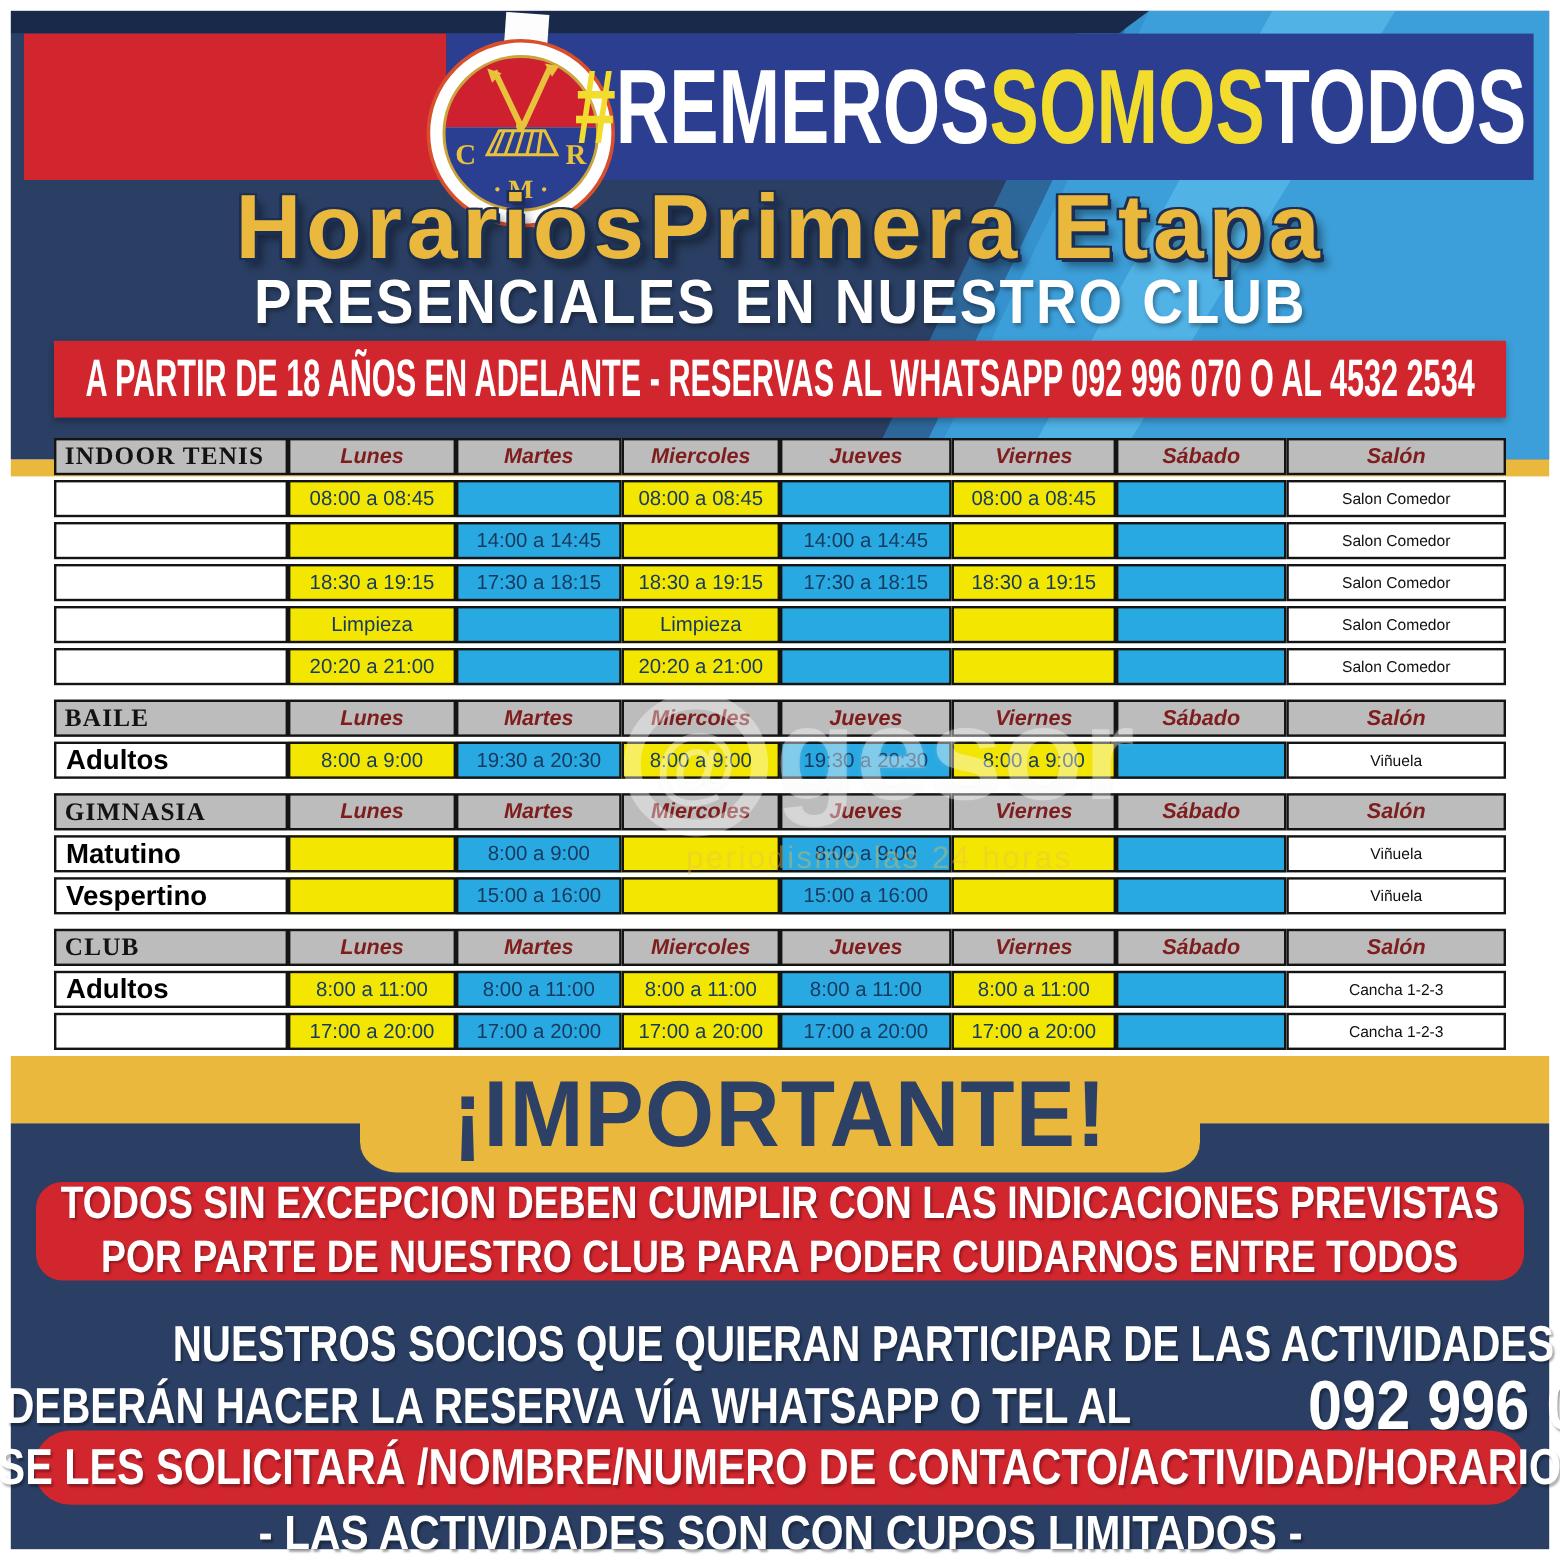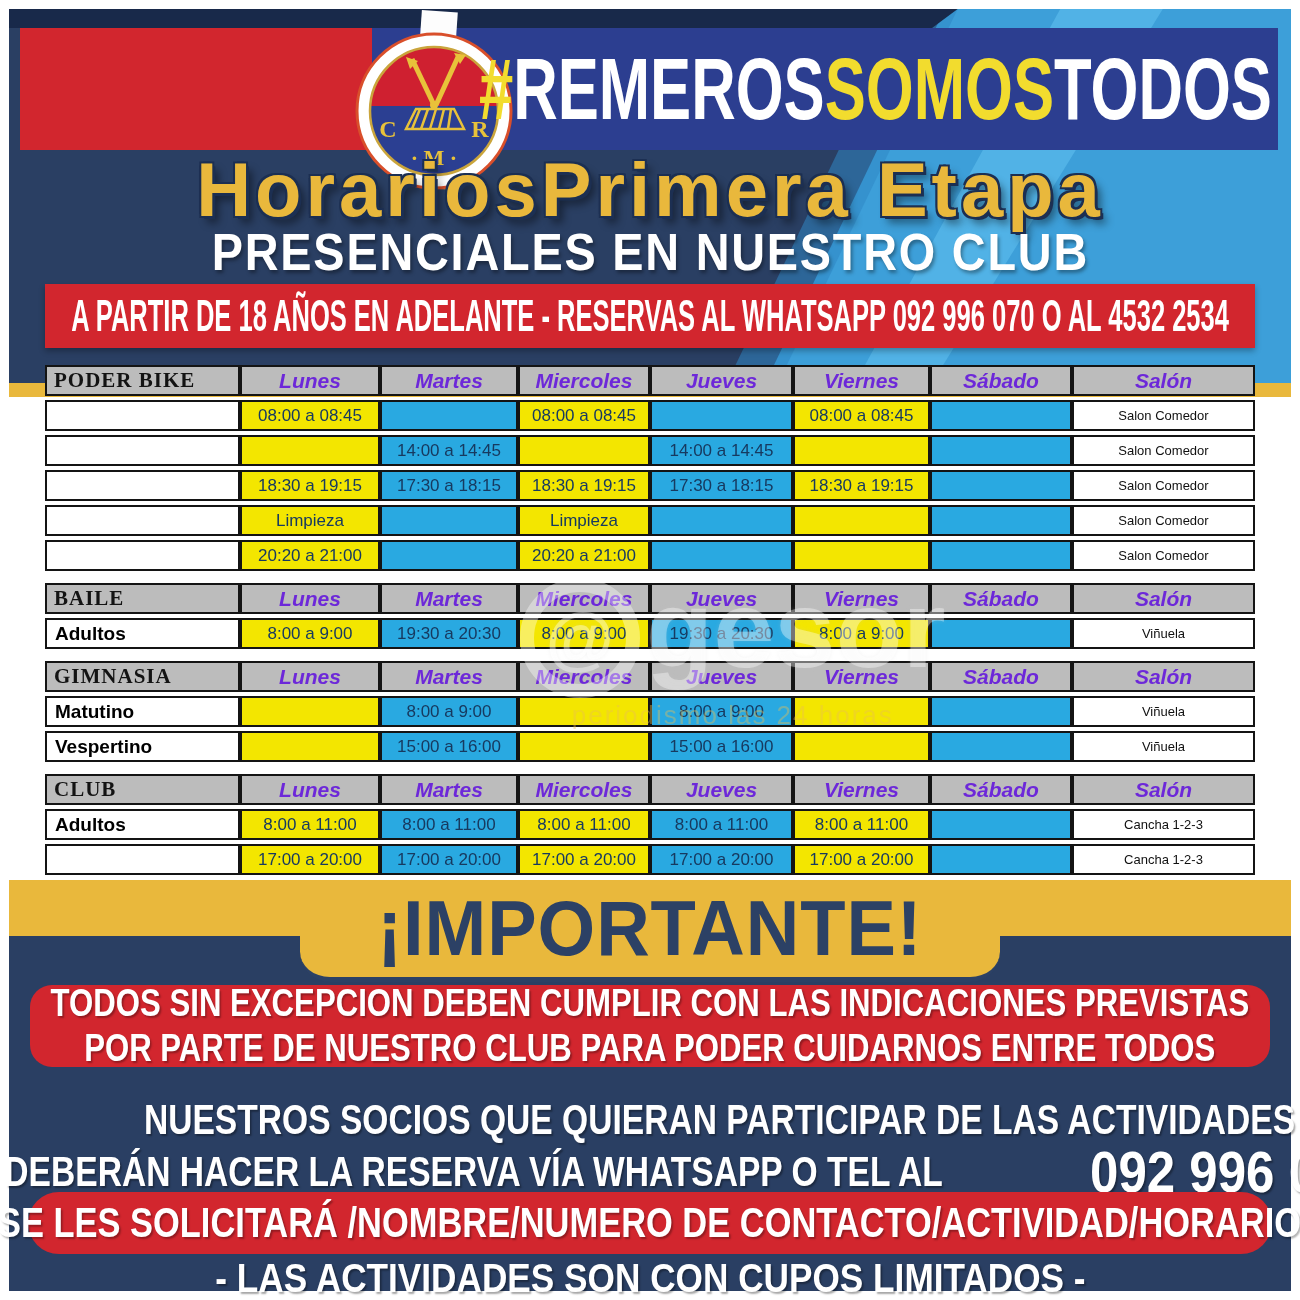--- a/index.html
+++ b/index.html
@@ -38,22 +38,22 @@
   .tables-wrap{position:absolute;left:45px;top:365px;width:1210px;z-index:3;}
   .sch-table{margin-bottom:12px;}
   .sch-row{display:grid;grid-template-columns:195px 140px 138px 132px 143px 137px 142px 183px;height:31px;margin-bottom:4px;}
   .sch-cell{border:2px solid #141414;display:flex;align-items:center;justify-content:center;box-sizing:border-box;overflow:hidden;}
   .cell-gray{background:var(--header-gray,#bcbcbc);}
   .cell-white{background:#ffffff;}
   .cell-yellow{background:var(--cell-yellow,#f3e600);}
   .cell-blue{background:var(--cell-blue,#29a9e1);}
   .name-cell{justify-content:flex-start;padding-left:7px;font-family:"Liberation Serif",serif;font-weight:bold;
              font-size:21px;letter-spacing:1px;color:#131313;transform-origin:left center;}
-  .day-h{font-style:italic;font-weight:bold;font-size:21px;color:#6d28d9;}
-  .label-cell{justify-content:flex-start;padding-left:8px;font-weight:bold;font-size:19px;color:#000;}
+  .day-h{font-style:italic;font-weight:bold;font-size:18px;color:#7f1d1d;}
+  .label-cell{justify-content:flex-start;padding-left:8px;font-weight:bold;font-size:23px;color:#000;}
   .time-cell{font-size:17px;color:#173a60;}
   .salon-cell{font-size:13px;color:#101010;}
   
   .watermark{position:absolute;left:520px;top:565px;z-index:4;pointer-events:none;opacity:.5;text-align:center;}
   .wm-name{font-size:110px;font-weight:bold;color:rgba(255,255,255,.75);font-family:"Liberation Sans",sans-serif;
            text-shadow:0 0 4px rgba(200,200,200,.4);}
   .wm-at{display:inline-block;border:14px solid rgba(255,255,255,.75);border-radius:50%;width:92px;height:92px;line-height:92px;margin-right:6px;vertical-align:middle;color:rgba(255,255,255,.8);font-size:70px;}
   .wm-tag{font-size:26px;color:rgba(235,190,80,.8);margin-top:2px;letter-spacing:2px;}
   
   .band-gold{position:absolute;left:9px;right:9px;top:880px;height:56px;background:var(--gold,#e9b83c);z-index:2;}
@@ -135,21 +135,21 @@
 
   <div class="info-banner">
     <span class="cond">A PARTIR DE 18 AÑOS EN ADELANTE - RESERVAS AL WHATSAPP 092 996 070 O AL 4532 2534</span>
   </div>
 
   <div class="gold-strip"></div>
 
   <div class="tables-wrap">
       <div class="sch-table">
         <div class="sch-row">
-          <div class="sch-cell cell-gray name-cell">PODER BIKE</div>
+          <div class="sch-cell cell-gray name-cell">INDOOR TENIS</div>
           <div class="sch-cell cell-gray day-h">Lunes</div>
           <div class="sch-cell cell-gray day-h">Martes</div>
           <div class="sch-cell cell-gray day-h">Miercoles</div>
           <div class="sch-cell cell-gray day-h">Jueves</div>
           <div class="sch-cell cell-gray day-h">Viernes</div>
           <div class="sch-cell cell-gray day-h">Sábado</div>
           <div class="sch-cell cell-gray day-h">Salón</div>
         </div>
         <div class="sch-row">
           <div class="sch-cell cell-white label-cell"></div>

